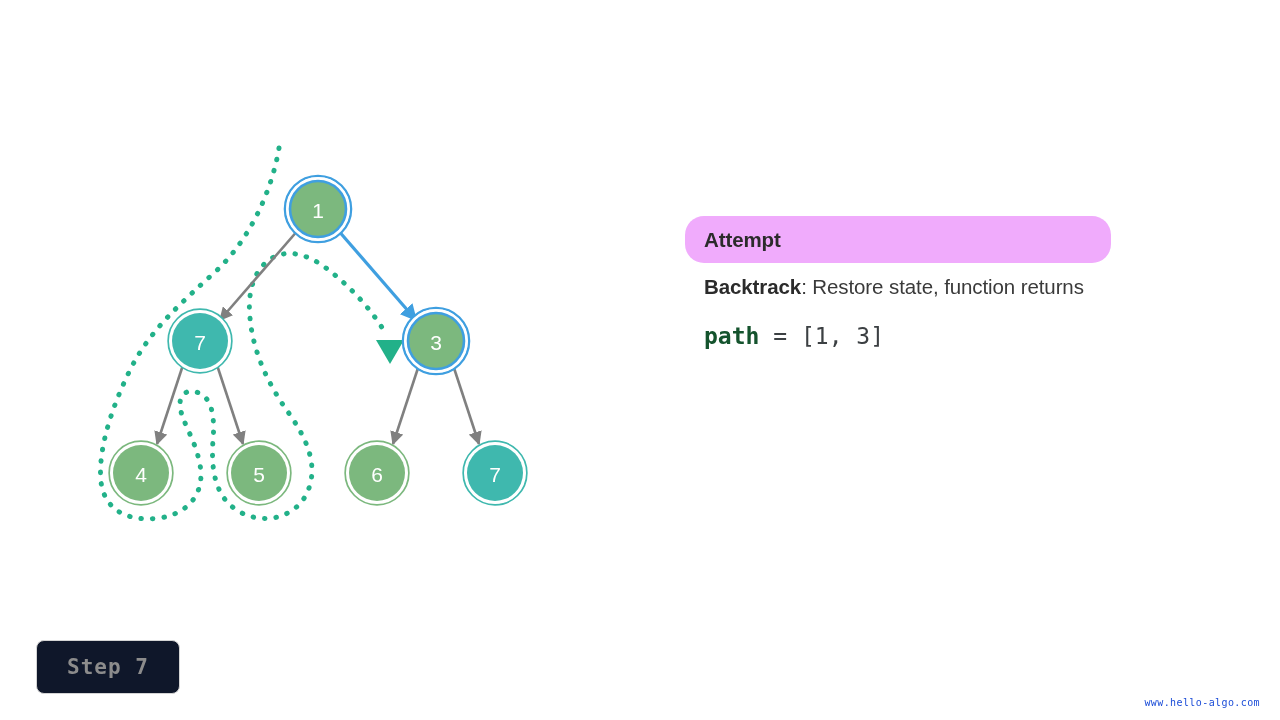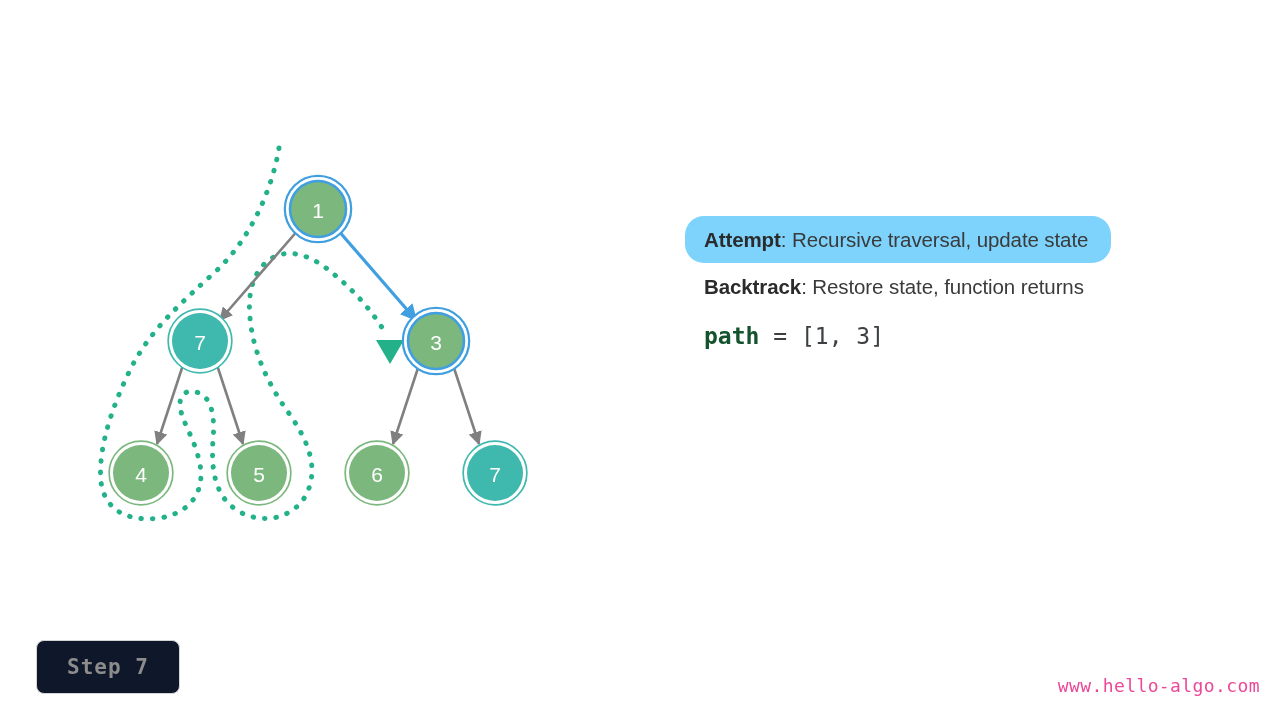--- a/index.html
+++ b/index.html
@@ -44,21 +44,21 @@
     height: 47px;
     display: flex;
     align-items: center;
     padding-left: 19px;
     box-sizing: border-box;
     font-size: 20.5px;
     color: #333333;
     letter-spacing: -0.1px;
   }
   .desc-row.highlight {
-    background: #7dd3fc;
+    background: #f0abfc;
     border-radius: 19px;
     width: 426px;
   }
   .desc-key {
     font-weight: bold;
     color: #2b2b2b;
   }
   .desc-val {
     color: #3a3a3a;
   }
@@ -97,24 +97,24 @@
     font-weight: bold;
     color: #8c8c8c;
     letter-spacing: 1px;
     box-sizing: border-box;
   }
 
   
   #watermark {
     position: absolute;
     right: 20px;
-    bottom: 24px;
+    bottom: 12px;
     font-family: "DejaVu Sans Mono", monospace;
-    font-size: 18px;
-    color: #ec4899;
+    font-size: 10px;
+    color: #1d4ed8;
     letter-spacing: 0.4px;
   }
 </style>
 </head>
 <body>
 
 <div id="tree-diagram">
   <svg id="tree-svg" width="640" height="720" viewBox="0 0 640 720">
     <defs>
       <marker id="arrow-gray" viewBox="0 0 10 10" refX="9" refY="5" markerWidth="5.2" markerHeight="5.2" orient="auto-start-reverse">
@@ -202,21 +202,20 @@
       <circle cx="495" cy="473" r="28" fill="#3fb8ae"></circle>
       <text class="node-label" x="495" y="474">7</text>
     </g>
   </svg>
 </div>
 
 <div id="info-panel">
 
   <div class="desc-row highlight">
     <span class="desc-key">Attempt</span>
-      <span class="desc-val">: Recursive traversal, update state</span>
   </div>
 
   <div class="desc-row">
     <span class="desc-key">Backtrack</span>
       <span class="desc-val">: Restore state, function returns</span>
   </div>
 
   <div class="var-row">
     <span class="var-name path-var">path</span><span class="var-rest"> = [1, 3]</span>
   </div>

